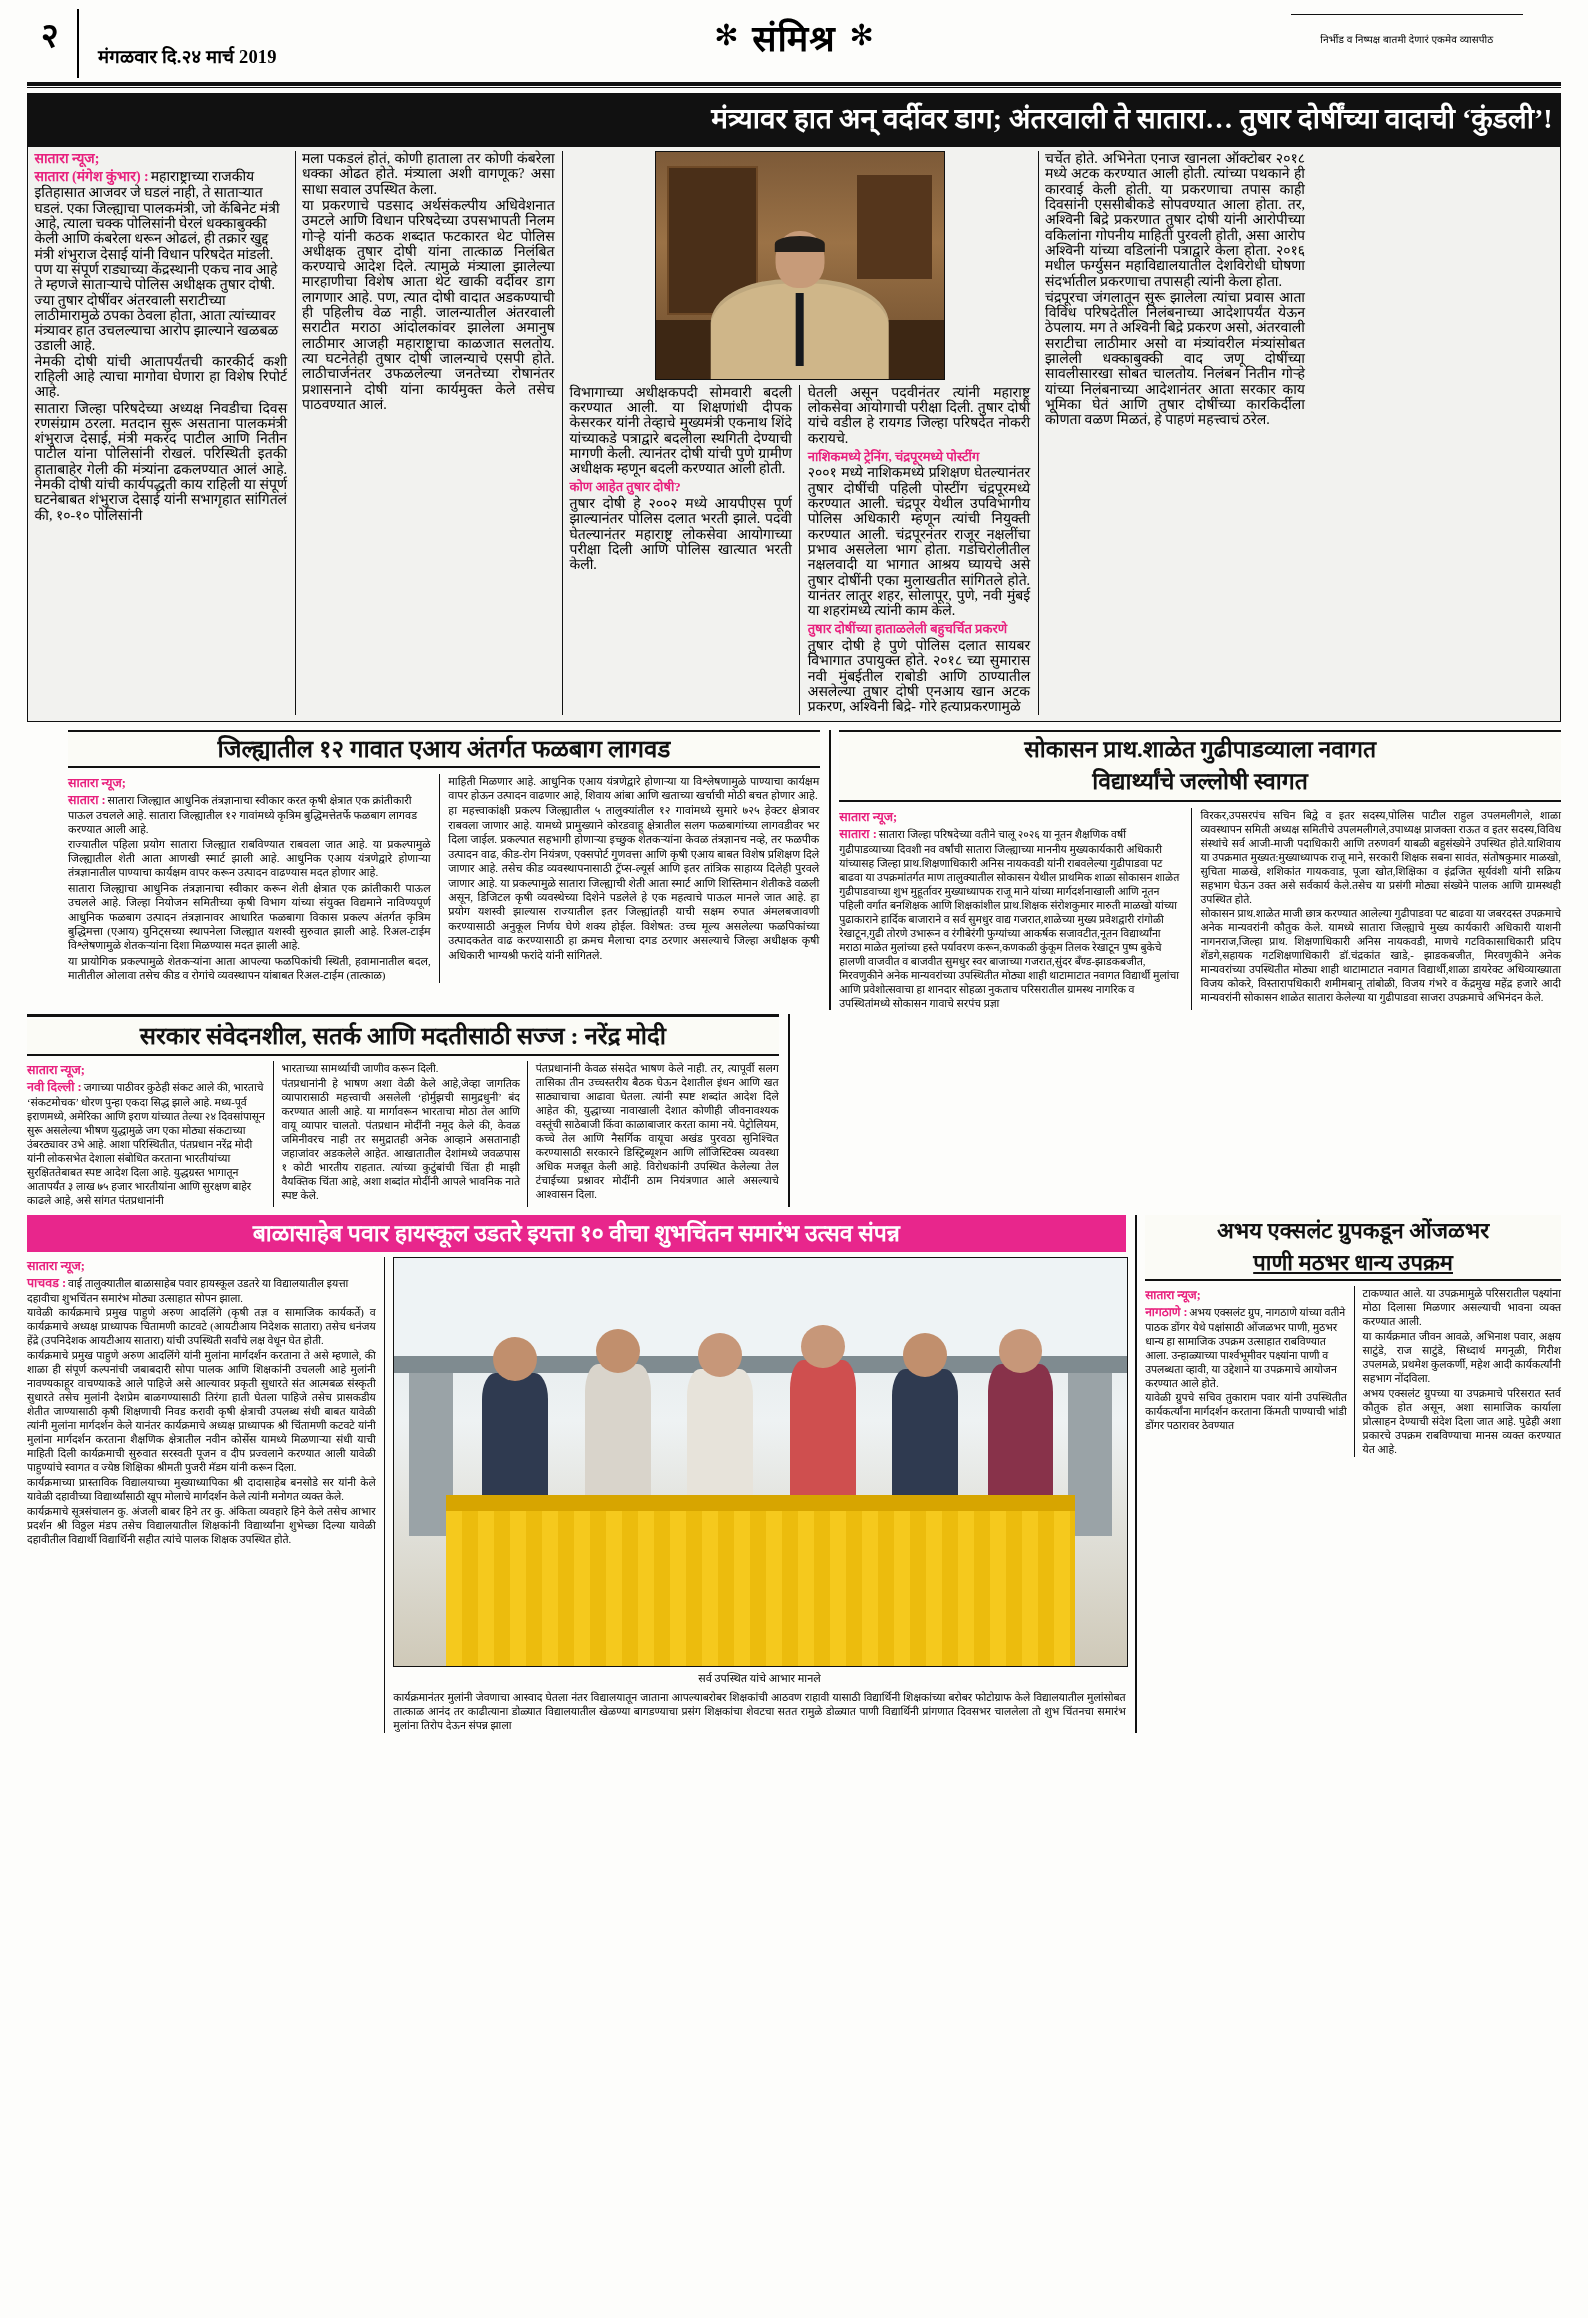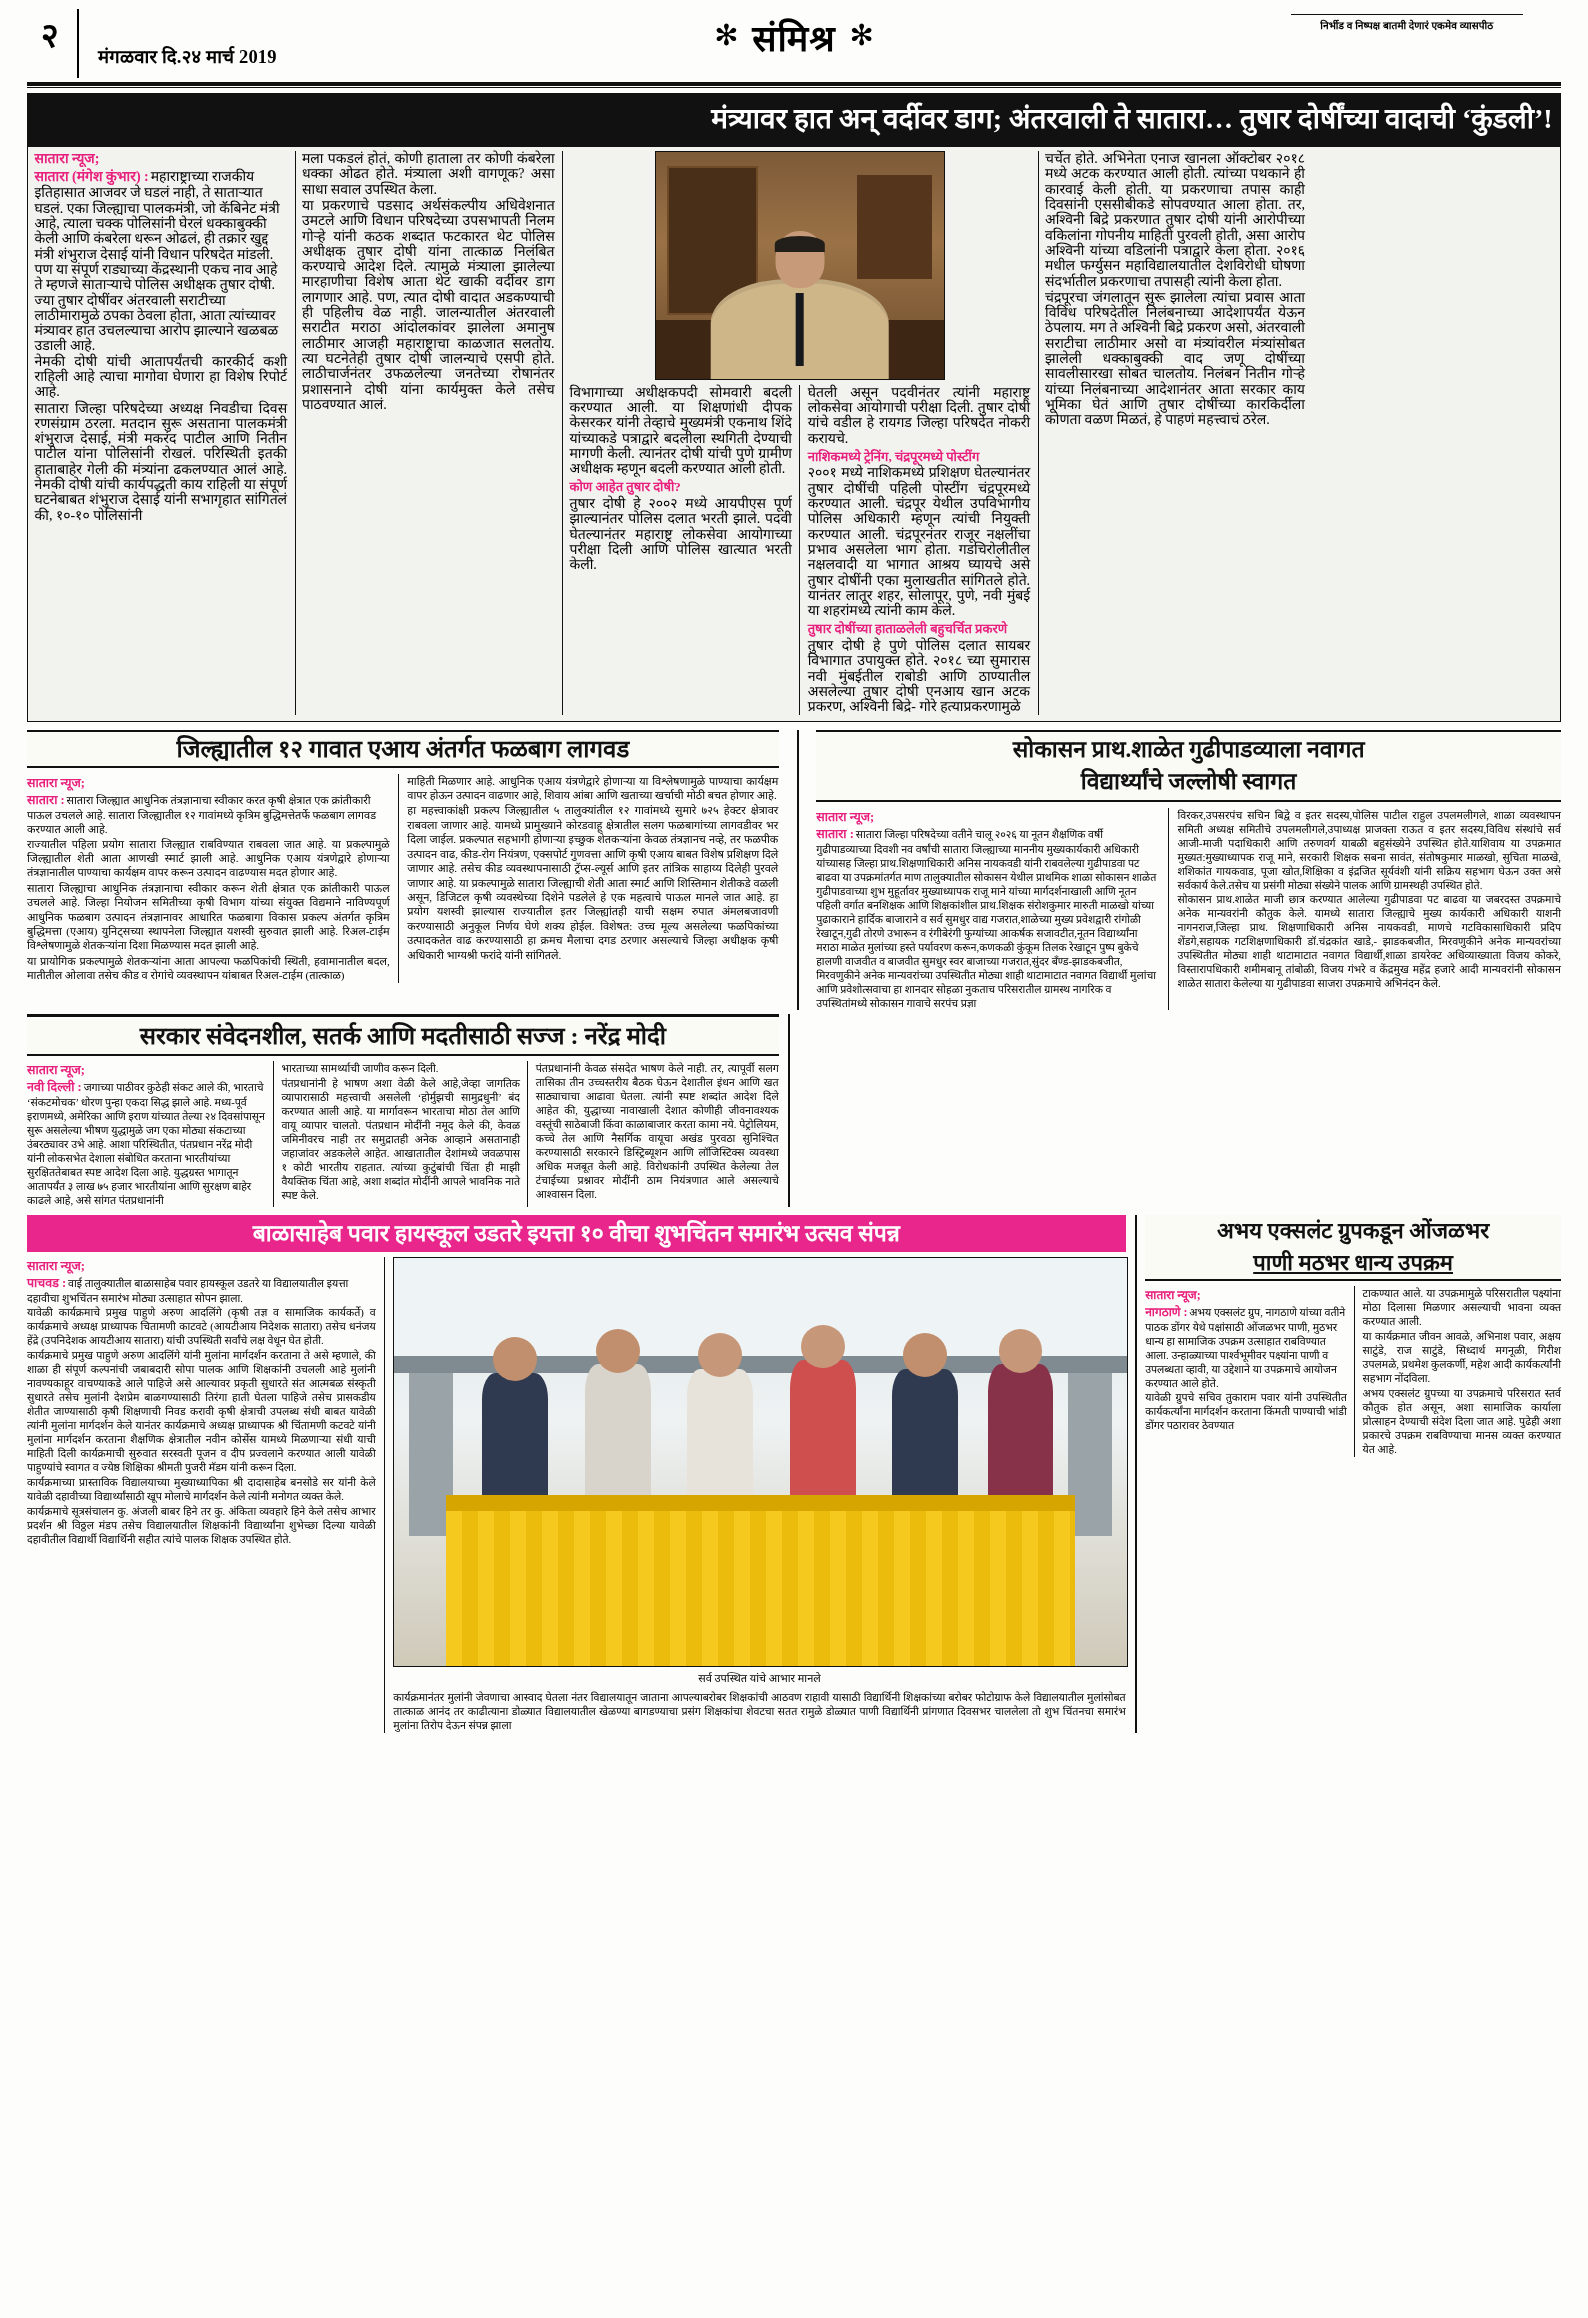--- a/index.html
+++ b/index.html
@@ -17,21 +17,21 @@
   .mh-rule{width:1.9px;background:#000;height:69px;position:absolute;left:50px;top:9.3px;}
   .mh-date{font-size:18.5px;font-weight:700;padding-left:14px;padding-bottom:3.7px;letter-spacing:0.2px;}
   .mh-center{position:absolute;left:0;right:0;top:13px;text-align:center;}
   .mh-title{font-size:36px;font-weight:700;letter-spacing:0.9px;display:inline-block;}
   .flower{display:inline-block;font-size:29px;vertical-align:5.6px;padding:0 12px;}
   .mh-logo{position:absolute;right:10.2px;top:12px;width:288px;text-align:center;}
   .logo-row{display:flex;align-items:center;justify-content:center;gap:1.9px;}
   .logo-word{color:#e8131a;font-weight:700;font-size:36px;font-style:italic;line-height:.95;
              text-shadow:0.9px 0.9px 0 rgba(0,0,0,.25);}
   .logo-emblem{width:50px;height:55px;position:relative;flex:0 0 auto;}
-  .logo-tag{font-size:10.2px;font-weight:700;border-top:1.4px solid #111;margin:1.9px auto 0;width:232px;padding-top:3px;letter-spacing:0.1px;}
+  .logo-tag{font-size:10.2px;font-weight:400;border-top:1.4px solid #111;margin:1.9px auto 0;width:232px;padding-top:17px;letter-spacing:0.1px;}
   .mh-bar{position:absolute;left:0;right:0;bottom:1.9px;height:4.2px;background:#111;}
   .mh-bar2{position:absolute;left:0;right:0;bottom:0;height:1.4px;background:#111;}
 
   
   .blk{border:1.4px solid #111;background:#f2f2ef;box-sizing:border-box;}
   .hl-black{background:#111;color:#fff;text-align:right;font-weight:700;}
   .hl-white{background:#fbfbf6;color:#111;text-align:center;font-weight:700;}
   .hl-pink{background:#e8268c;color:#fff;text-align:center;font-weight:700;}
   .byline{color:#e8217e;font-weight:700;}
   .subhead{color:#e8217e;font-weight:700;}
@@ -130,21 +130,21 @@
       </div>
       <div class="vrule" style="margin:0 6.5px 0 0;"></div>
 
       <div style="width:260px;box-sizing:border-box;">
         <p class="body-sm">चर्चेत होते. अभिनेता एनाज खानला ऑक्टोबर २०१८ मध्ये अटक करण्यात आली होती. त्यांच्या पथकाने ही कारवाई केली होती. या प्रकरणाचा तपास काही दिवसांनी एससीबीकडे सोपवण्यात आला होता. तर, अश्विनी बिद्रे प्रकरणात तुषार दोषी यांनी आरोपीच्या वकिलांना गोपनीय माहिती पुरवली होती, असा आरोप अश्विनी यांच्या वडिलांनी पत्राद्वारे केला होता. २०१६ मधील फर्ग्युसन महाविद्यालयातील देशविरोधी घोषणा संदर्भातील प्रकरणाचा तपासही त्यांनी केला होता.</p>
         <p class="body-sm">चंद्रपूरचा जंगलातून सुरू झालेला त्यांचा प्रवास आता विविध परिषदेतील निलंबनाच्या आदेशापर्यंत येऊन ठेपलाय. मग ते अश्विनी बिद्रे प्रकरण असो, अंतरवाली सराटीचा लाठीमार असो वा मंत्र्यांवरील मंत्र्यांसोबत झालेली धक्काबुक्की वाद जणू दोषींच्या सावलीसारखा सोबत चालतोय. निलंबन नितीन गोर्‍हे यांच्या निलंबनाच्या आदेशानंतर आता सरकार काय भूमिका घेतं आणि तुषार दोषींच्या कारकिर्दीला कोणता वळण मिळतं, हे पाहणं महत्त्वाचं ठरेल.</p>
       </div>
     </div>
   </div>
 
-  <div style="display:flex;margin-top:8.3px;gap:9px;">
+  <div style="display:flex;margin-top:8.3px;gap:0;margin-left:41px;">
 
     <div style="width:761px;box-sizing:border-box;padding-right:9.3px;">
       <div class="hl-white" style="font-size:24px;line-height:34px;border-top:2.3px solid #111;border-bottom:2.3px solid #111;white-space:nowrap;overflow:hidden;">जिल्ह्यातील १२ गावात एआय अंतर्गत फळबाग लागवड</div>
       <div style="display:flex;padding-top:5.6px;">
         <div style="width:371px;padding-right:8.3px;box-sizing:border-box;">
           <div>
             <span class="byline" style="font-size:12.5px;">सातारा न्यूज;</span>
           </div>
           <div style="display:inline;">
             <span class="byline" style="font-size:12.5px;">सातारा :</span>

